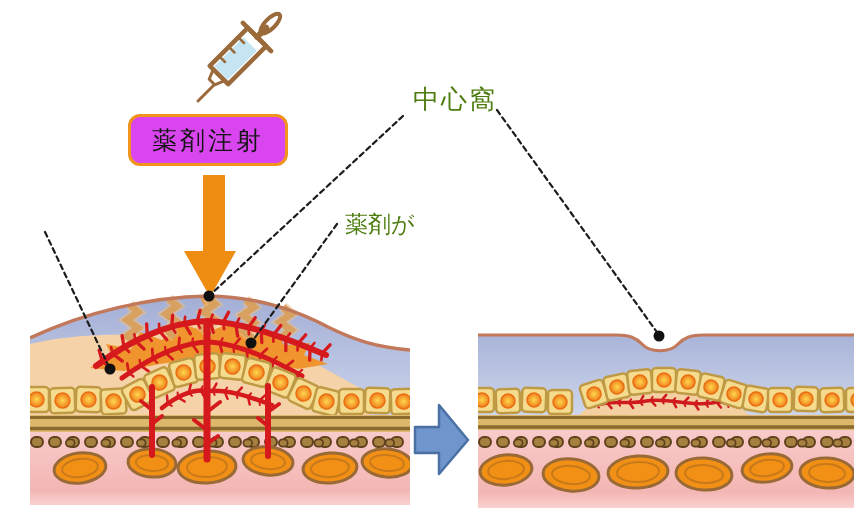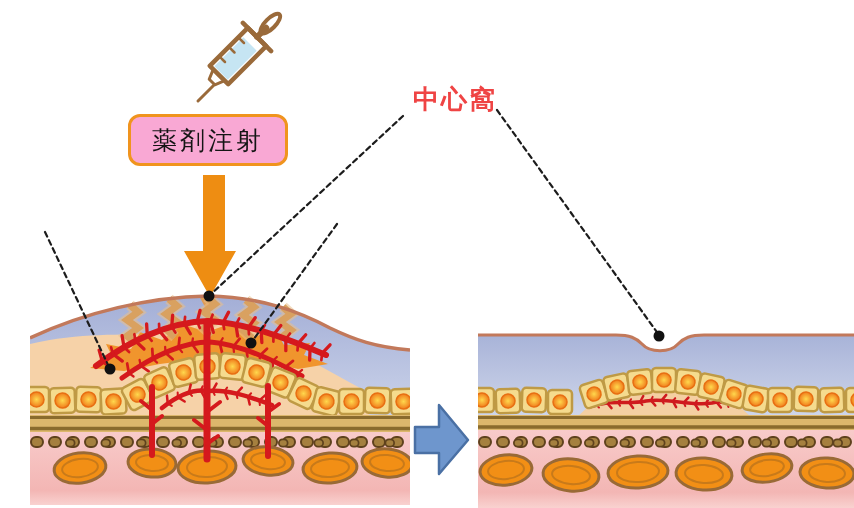--- a/index.html
+++ b/index.html
@@ -1,24 +1,24 @@
 <!DOCTYPE html>
 <html lang="ja"><head>
 <meta charset="utf-8">
 <style>
   html,body{margin:0;padding:0;background:#fff;}
   .stage{position:relative;width:854px;height:508px;background:#fff;overflow:hidden;
          font-family:"Liberation Sans","DejaVu Sans",sans-serif;color:#151515;}
   .abs{position:absolute;}
-  .label{position:absolute;color:#ef4444;white-space:nowrap;font-weight:bold;}
+  .label{position:absolute;color:#4d7c0f;white-space:nowrap;}
   .lbl-macular{left:8px;top:192px;font-size:23px;}
   .lbl-fovea{left:413px;top:82px;font-size:26px;letter-spacing:2px;}
   .lbl-drug{left:345px;top:211px;font-size:23px;line-height:26px;}
   .injection-box{position:absolute;left:128px;top:114px;width:154px;height:46px;
-    border:3.5px solid #f0941e;border-radius:12px;background:#f9a8d4;
+    border:3.5px solid #f0941e;border-radius:12px;background:#d946ef;
     display:flex;align-items:center;justify-content:center;
     font-size:25px;letter-spacing:3px;}
   svg{display:block;}
   .zback{stroke:#e9c08b;stroke-width:11;opacity:.55;fill:none;}
   .zig{stroke:#d9a160;stroke-width:7;fill:none;stroke-linejoin:miter;}
 </style>
 </head>
 <body>
 
 <div class="stage">
@@ -369,20 +369,21 @@
       <ellipse cx="82.3" cy="23.7" rx="13" ry="5" transform="rotate(-45 82.3 23.7)" fill="none" stroke-width="4"></ellipse>
     </g>
   </svg>
 
   <div class="injection-box">
     <span>薬剤注射</span>
   </div>
 
   <div class="label lbl-fovea">中心窩</div>
   <div class="label lbl-drug">
+    <div>薬剤が</div>
   </div>
 
   <svg class="abs" style="left:0;top:0;pointer-events:none;" width="854" height="508" viewBox="0 0 854 508">
     <g stroke="#1c1c1c" stroke-width="2.2" stroke-dasharray="5 4" stroke-linecap="round">
       <line x1="403" y1="116" x2="209" y2="296"></line>
       <line x1="497" y1="110" x2="659" y2="335"></line>
       <line x1="45" y1="232" x2="110" y2="369"></line>
       <line x1="337" y1="224" x2="251" y2="343"></line>
     </g>
     <g fill="#111">

